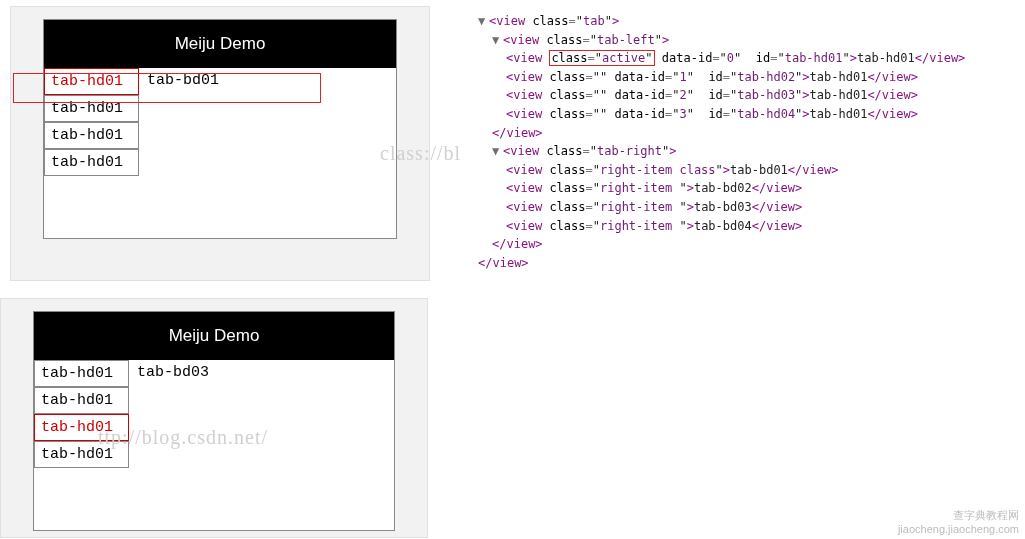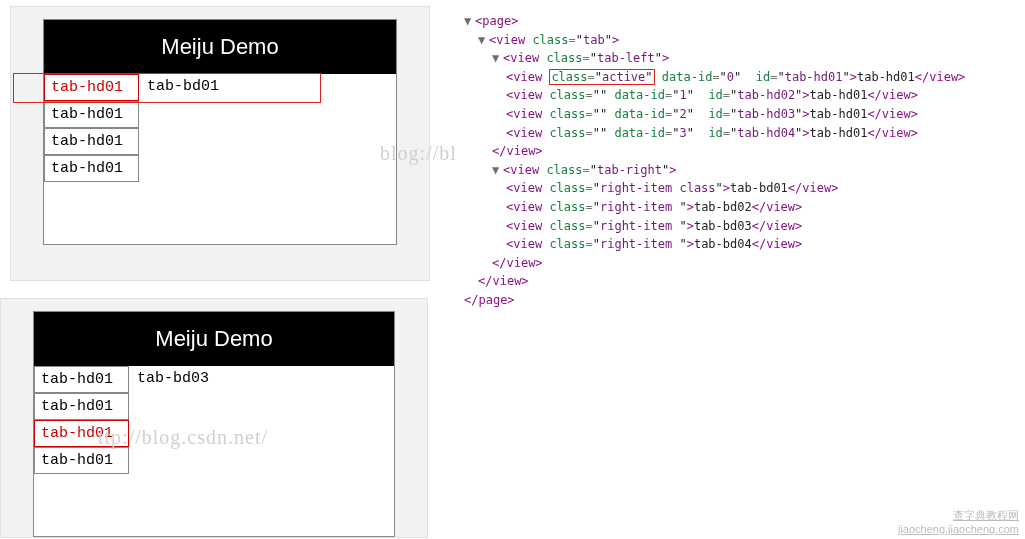--- a/index.html
+++ b/index.html
@@ -8,21 +8,21 @@
     .preview-panel {
       position: absolute;
       background: #f2f2f2;
       border: 1px solid #e0e0e0;
       padding: 12px 32px 12px 32px;
     }
     .preview-1 { left: 10px; top: 6px; width: 420px; height: 275px; }
     .preview-2 { left: 0px; top: 298px; width: 428px; height: 240px; }
     
     .demo-box { background: #fff; border: 1px solid #888; }
-    .demo-header { background: #000; color: #fff; text-align: center; padding: 14px 0; font-family: Arial, sans-serif; font-size: 22px; }
+    .demo-header { background: #000; color: #fff; text-align: center; padding: 14px 0; font-family: Arial, sans-serif; font-size: 17px; }
     .demo-body { display: flex; min-height: 170px; }
     .tab-left { width: 95px; }
     .tab-left .tab-hd { padding: 4px 6px; border: 1px solid #888; font-family: "Courier New", monospace; font-size: 15px; background: #fff; }
     .tab-left .tab-hd.active { color: #c00; border-color: #c00; }
     .tab-right { flex: 1; padding: 4px 8px; font-family: "Courier New", monospace; font-size: 15px; }
     
     .highlight-box {
       position: absolute;
       border: 1px solid #d22;
       pointer-events: none;
@@ -41,21 +41,21 @@
     }
     .devtools .line { white-space: pre; }
     .indent-1 { padding-left: 14px; }
     .indent-2 { padding-left: 28px; }
     .indent-3 { padding-left: 42px; }
     .indent-4 { padding-left: 56px; }
     
     .toggle { color: #6e6e6e; display: inline-block; width: 11px; }
     .tag { color: #881280; }
     .bracket { color: #881280; }
-    .attr-name { color: #15803d; }
+    .attr-name { color: #000000; }
     .attr-val { color: #701a75; }
     .text-node { color: #232323; }
     .eq { color: #777; }
     
     .highlight-attr { border: 1px solid #d22; padding: 0 1px; }
     
     .watermark-1 {
       position: absolute;
       left: 380px;
       top: 142px;
@@ -76,21 +76,20 @@
       pointer-events: none;
     }
     .footer-wm {
       position: absolute;
       right: 6px;
       bottom: 4px;
       font-size: 11px;
       color: #bcbcbc;
       font-family: Arial, sans-serif;
       text-align: right;
-      text-decoration: underline;
     }
   </style>
 </head>
 <body>
 
 <div class="preview-panel preview-1">
   <div class="demo-box">
     <div class="demo-header">Meiju Demo</div>
     <div class="demo-body">
       <div class="tab-left">
@@ -114,40 +113,38 @@
         <div class="tab-hd">tab-hd01</div>
         <div class="tab-hd active">tab-hd01</div>
         <div class="tab-hd">tab-hd01</div>
       </div>
       <div class="tab-right">tab-bd03</div>
     </div>
   </div>
 </div>
 
 <div class="devtools">
-  <div class="line indent-1"><span class="toggle">▼</span><span class="bracket">&lt;</span><span class="tag">page</span><span class="bracket">&gt;</span></div>
   <div class="line indent-2"><span class="toggle">▼</span><span class="bracket">&lt;</span><span class="tag">view</span> <span class="attr-name">class</span><span class="eq">=</span>"<span class="attr-val">tab</span>"<span class="bracket">&gt;</span></div>
   <div class="line indent-3"><span class="toggle">▼</span><span class="bracket">&lt;</span><span class="tag">view</span> <span class="attr-name">class</span><span class="eq">=</span>"<span class="attr-val">tab-left</span>"<span class="bracket">&gt;</span></div>
 
   <div class="line indent-4"><span class="bracket">&lt;</span><span class="tag">view</span> <span class="highlight-attr"><span class="attr-name">class</span><span class="eq">=</span>"<span class="attr-val">active</span>"</span> <span class="attr-name">data-id</span><span class="eq">=</span>"<span class="attr-val">0</span>"  <span class="attr-name">id</span><span class="eq">=</span>"<span class="attr-val">tab-hd01</span>"<span class="bracket">&gt;</span><span class="text-node">tab-hd01</span><span class="bracket">&lt;/</span><span class="tag">view</span><span class="bracket">&gt;</span></div>
   <div class="line indent-4"><span class="bracket">&lt;</span><span class="tag">view</span> <span class="attr-name">class</span><span class="eq">=</span>"<span class="attr-val"></span>" <span class="attr-name">data-id</span><span class="eq">=</span>"<span class="attr-val">1</span>"  <span class="attr-name">id</span><span class="eq">=</span>"<span class="attr-val">tab-hd02</span>"<span class="bracket">&gt;</span><span class="text-node">tab-hd01</span><span class="bracket">&lt;/</span><span class="tag">view</span><span class="bracket">&gt;</span></div>
   <div class="line indent-4"><span class="bracket">&lt;</span><span class="tag">view</span> <span class="attr-name">class</span><span class="eq">=</span>"<span class="attr-val"></span>" <span class="attr-name">data-id</span><span class="eq">=</span>"<span class="attr-val">2</span>"  <span class="attr-name">id</span><span class="eq">=</span>"<span class="attr-val">tab-hd03</span>"<span class="bracket">&gt;</span><span class="text-node">tab-hd01</span><span class="bracket">&lt;/</span><span class="tag">view</span><span class="bracket">&gt;</span></div>
   <div class="line indent-4"><span class="bracket">&lt;</span><span class="tag">view</span> <span class="attr-name">class</span><span class="eq">=</span>"<span class="attr-val"></span>" <span class="attr-name">data-id</span><span class="eq">=</span>"<span class="attr-val">3</span>"  <span class="attr-name">id</span><span class="eq">=</span>"<span class="attr-val">tab-hd04</span>"<span class="bracket">&gt;</span><span class="text-node">tab-hd01</span><span class="bracket">&lt;/</span><span class="tag">view</span><span class="bracket">&gt;</span></div>
 
   <div class="line indent-3"><span class="bracket">&lt;/</span><span class="tag">view</span><span class="bracket">&gt;</span></div>
 
   <div class="line indent-3"><span class="toggle">▼</span><span class="bracket">&lt;</span><span class="tag">view</span> <span class="attr-name">class</span><span class="eq">=</span>"<span class="attr-val">tab-right</span>"<span class="bracket">&gt;</span></div>
   <div class="line indent-4"><span class="bracket">&lt;</span><span class="tag">view</span> <span class="attr-name">class</span><span class="eq">=</span>"<span class="attr-val">right-item class</span>"<span class="bracket">&gt;</span><span class="text-node">tab-bd01</span><span class="bracket">&lt;/</span><span class="tag">view</span><span class="bracket">&gt;</span></div>
   <div class="line indent-4"><span class="bracket">&lt;</span><span class="tag">view</span> <span class="attr-name">class</span><span class="eq">=</span>"<span class="attr-val">right-item </span>"<span class="bracket">&gt;</span><span class="text-node">tab-bd02</span><span class="bracket">&lt;/</span><span class="tag">view</span><span class="bracket">&gt;</span></div>
   <div class="line indent-4"><span class="bracket">&lt;</span><span class="tag">view</span> <span class="attr-name">class</span><span class="eq">=</span>"<span class="attr-val">right-item </span>"<span class="bracket">&gt;</span><span class="text-node">tab-bd03</span><span class="bracket">&lt;/</span><span class="tag">view</span><span class="bracket">&gt;</span></div>
   <div class="line indent-4"><span class="bracket">&lt;</span><span class="tag">view</span> <span class="attr-name">class</span><span class="eq">=</span>"<span class="attr-val">right-item </span>"<span class="bracket">&gt;</span><span class="text-node">tab-bd04</span><span class="bracket">&lt;/</span><span class="tag">view</span><span class="bracket">&gt;</span></div>
   <div class="line indent-3"><span class="bracket">&lt;/</span><span class="tag">view</span><span class="bracket">&gt;</span></div>
 
   <div class="line indent-2"><span class="bracket">&lt;/</span><span class="tag">view</span><span class="bracket">&gt;</span></div>
-  <div class="line indent-1"><span class="bracket">&lt;/</span><span class="tag">page</span><span class="bracket">&gt;</span></div>
 </div>
 
-<div class="watermark-1">blog://bl</div>
+<div class="watermark-1">class://bl</div>
 <div class="watermark-2">ttp://blog.csdn.net/</div>
 <div class="footer-wm">
   <div>查字典教程网</div>
   <div>jiaocheng.jiaocheng.com</div>
 </div>
 
 </body></html>

